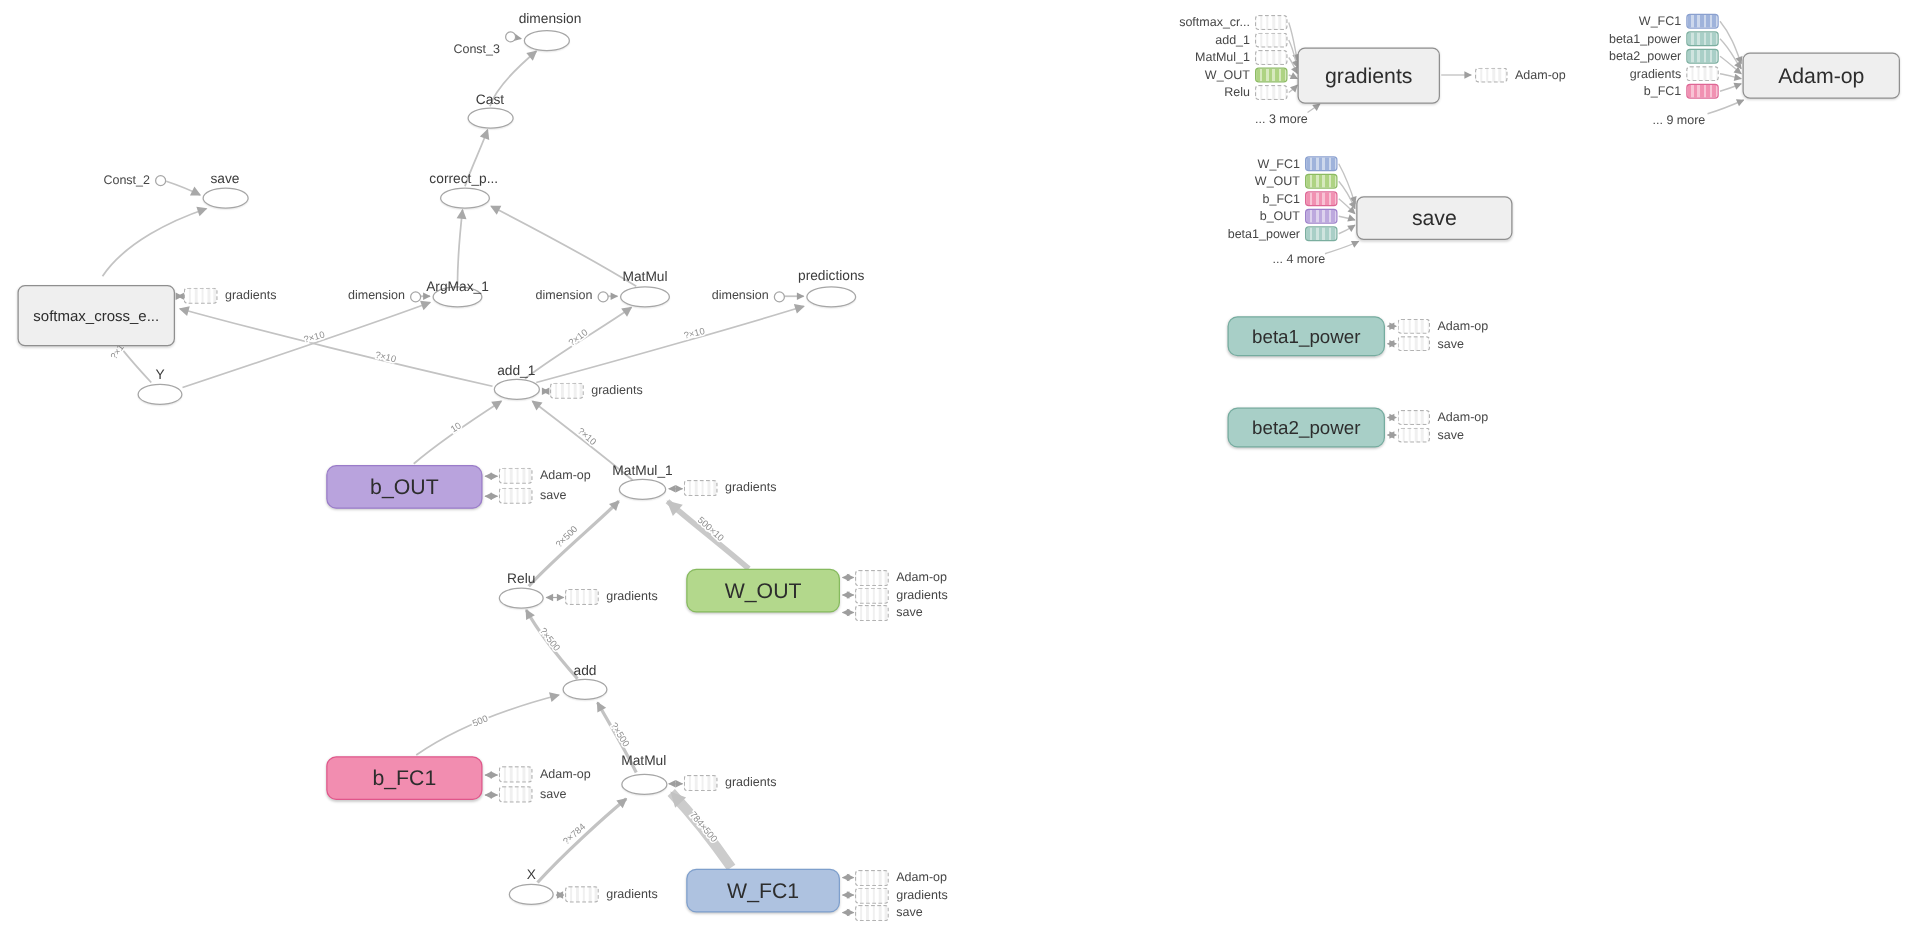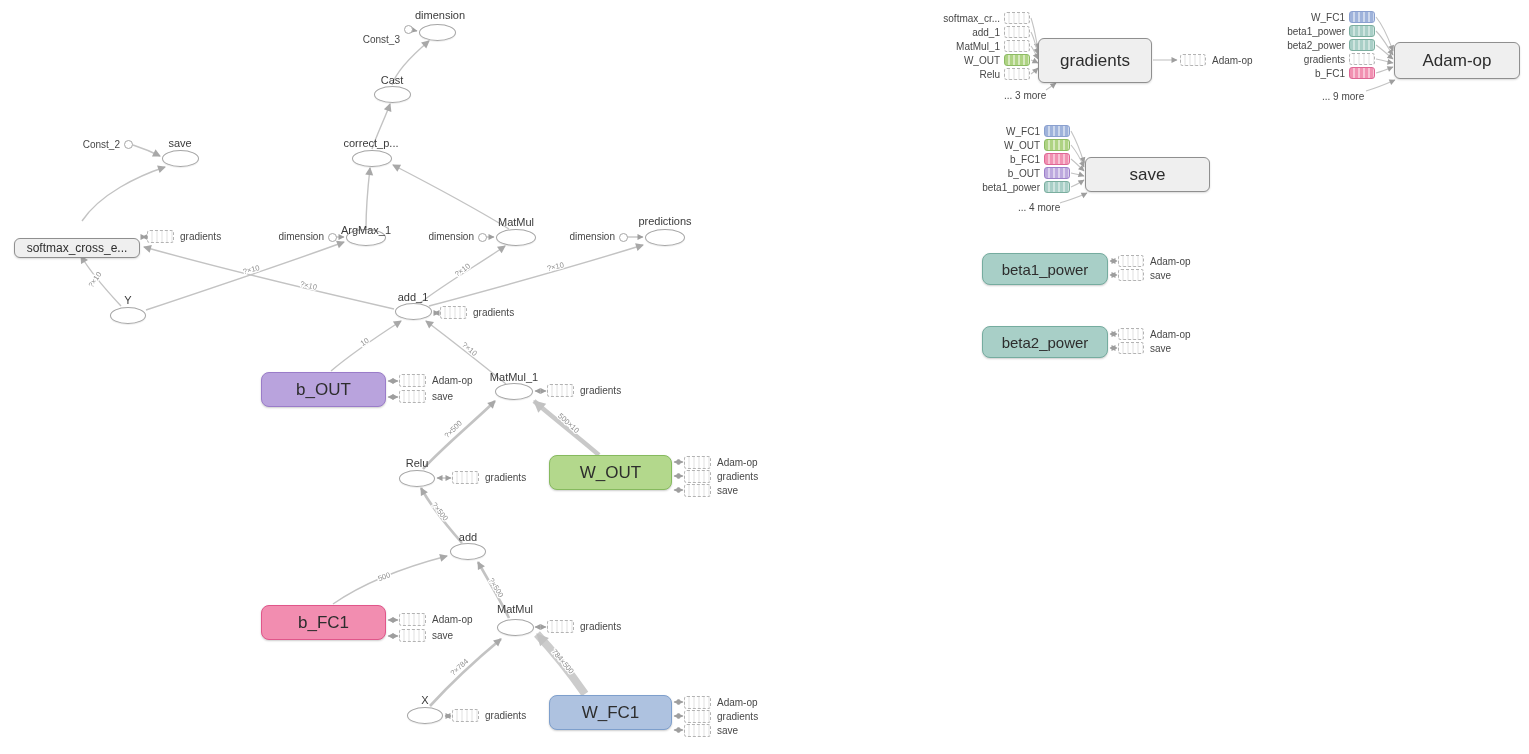--- a/index.html
+++ b/index.html
@@ -176,21 +176,21 @@
   <div class="lbl-r" style="left:400px;top:34px">Const_3</div>
   <div class="dot" style="left:124px;top:140px"></div>
   <div class="lbl-r" style="left:120px;top:139px">Const_2</div>
   <div class="dot" style="left:328px;top:233px"></div>
   <div class="lbl-r" style="left:324px;top:231px">dimension</div>
   <div class="dot" style="left:478px;top:233px"></div>
   <div class="lbl-r" style="left:474px;top:231px">dimension</div>
   <div class="dot" style="left:619px;top:233px"></div>
   <div class="lbl-r" style="left:615px;top:231px">dimension</div>
 
-  <div class="meta f12" style="left:14px;top:238px;width:126px;height:20px">softmax_cross_e...</div>
+  <div class="meta f12" style="left:14px;top:228px;width:126px;height:49px">softmax_cross_e...</div>
   <div class="meta" style="left:1038px;top:38px;width:114px;height:45px">gradients</div>
   <div class="meta" style="left:1085px;top:157px;width:125px;height:35px">save</div>
   <div class="meta" style="left:1394px;top:42px;width:126px;height:37px">Adam-op</div>
 
   <div class="varnode purple" style="left:261px;top:372px;width:125px;height:35px">b_OUT</div>
   <div class="varnode green" style="left:549px;top:455px;width:123px;height:35px">W_OUT</div>
   <div class="varnode pink" style="left:261px;top:605px;width:125px;height:35px">b_FC1</div>
   <div class="varnode blue" style="left:549px;top:695px;width:123px;height:35px">W_FC1</div>
   <div class="varnode teal f15" style="left:982px;top:253px;width:126px;height:32px">beta1_power</div>
   <div class="varnode teal f15" style="left:982px;top:326px;width:126px;height:32px">beta2_power</div>

